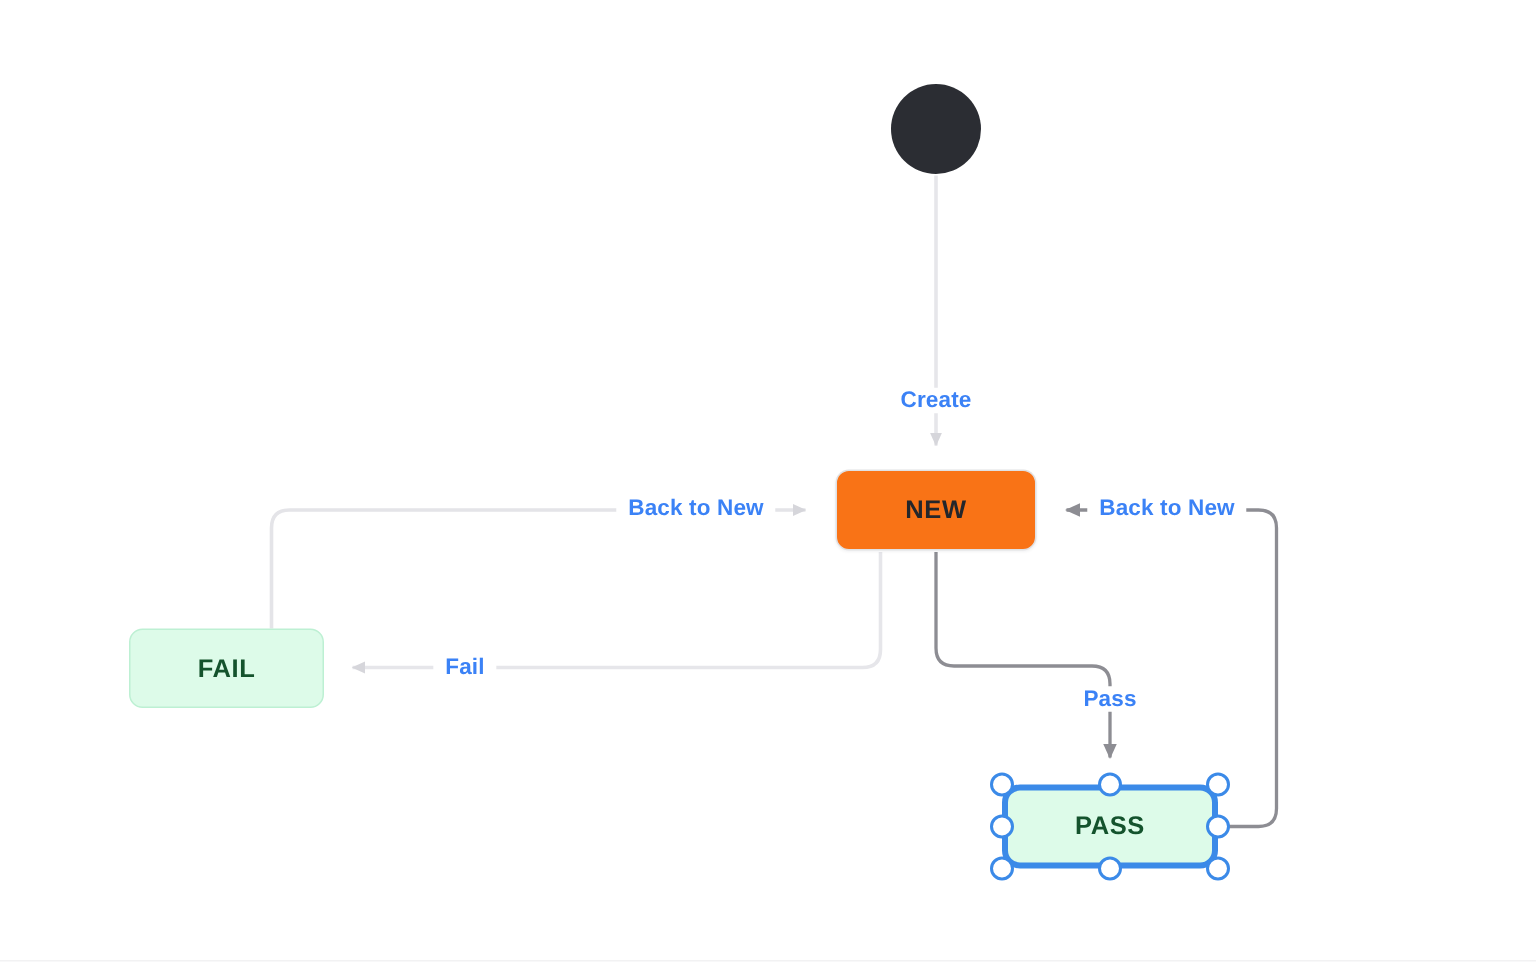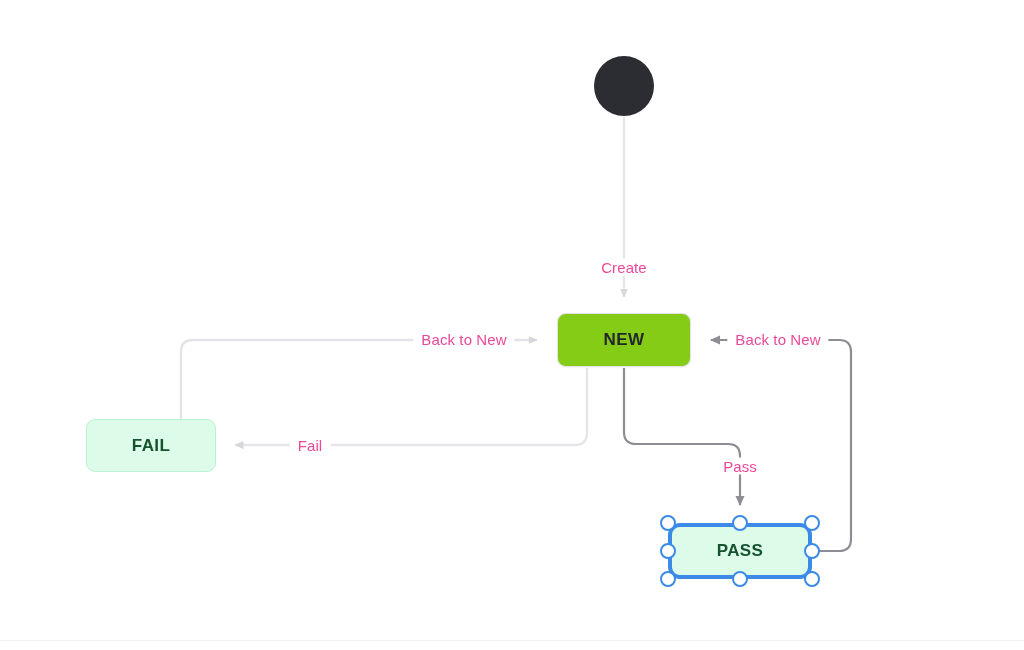--- a/index.html
+++ b/index.html
@@ -28,21 +28,21 @@
     position: absolute;
     box-sizing: border-box;
     display: flex;
     align-items: center;
     justify-content: center;
     font-weight: bold;
     letter-spacing: 0.4px;
     user-select: none;
   }
   .node-new {
-    background: #84cc16;
+    background: #f97316;
     border: 1px solid #e0e1e4;
     border-radius: 9px;
     color: #24262b;
     font-size: 17px;
     box-shadow: 0 1px 2px rgba(20,20,30,0.05);
   }
   .node-fail {
     background: #ddfbe9;
     border: 1px solid #bdf0d3;
     border-radius: 9px;
@@ -66,22 +66,22 @@
     width: 16px;
     height: 16px;
     box-sizing: border-box;
     border-radius: 50%;
     background: #ffffff;
     border: 2px solid #3b8ae8;
   }
   .edge-label {
     position: absolute;
     font-size: 15px;
-    font-weight: normal;
-    color: #ec4899;
+    font-weight: bold;
+    color: #3b82f6;
     white-space: nowrap;
     user-select: none;
     letter-spacing: 0.1px;
   }
   .footer-rule {
     position: absolute;
     left: 0;
     width: 1024px;
     height: 1px;
     background: #f2f2f3;

